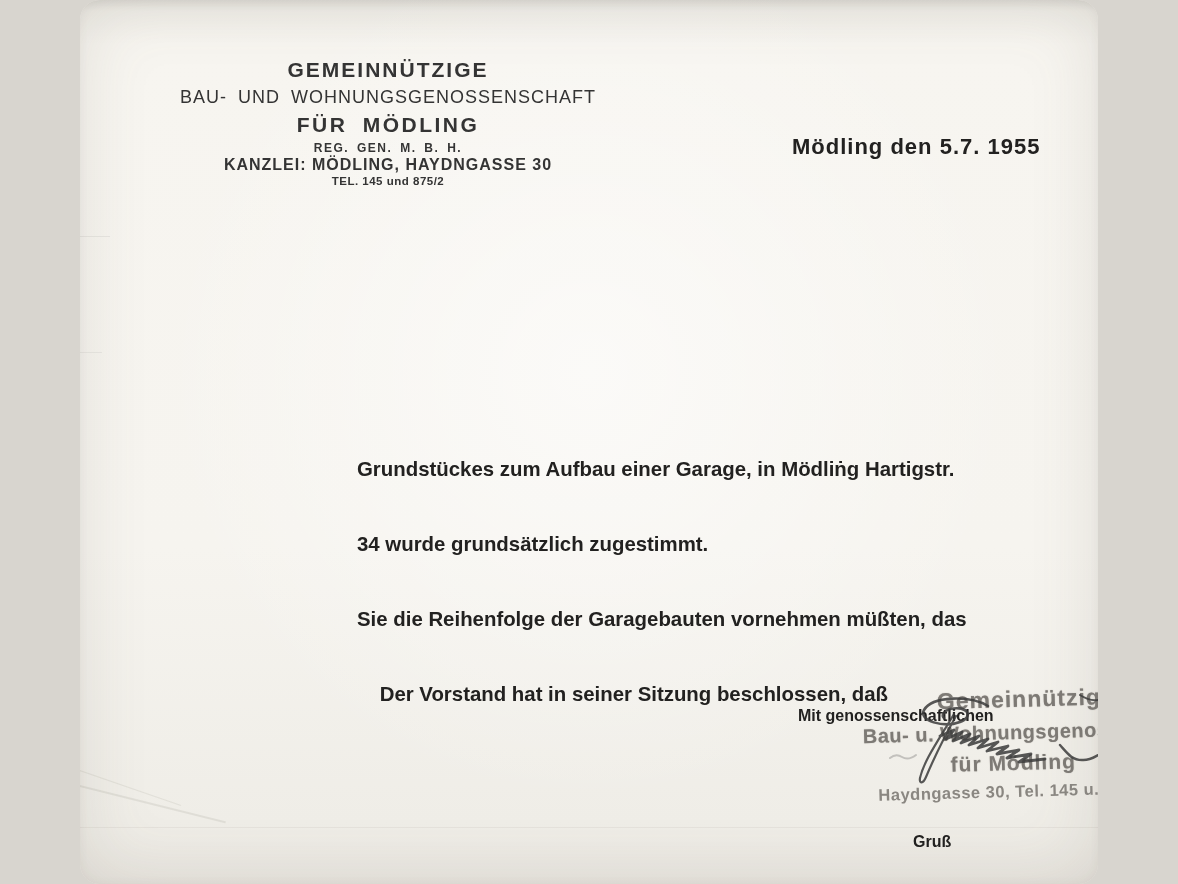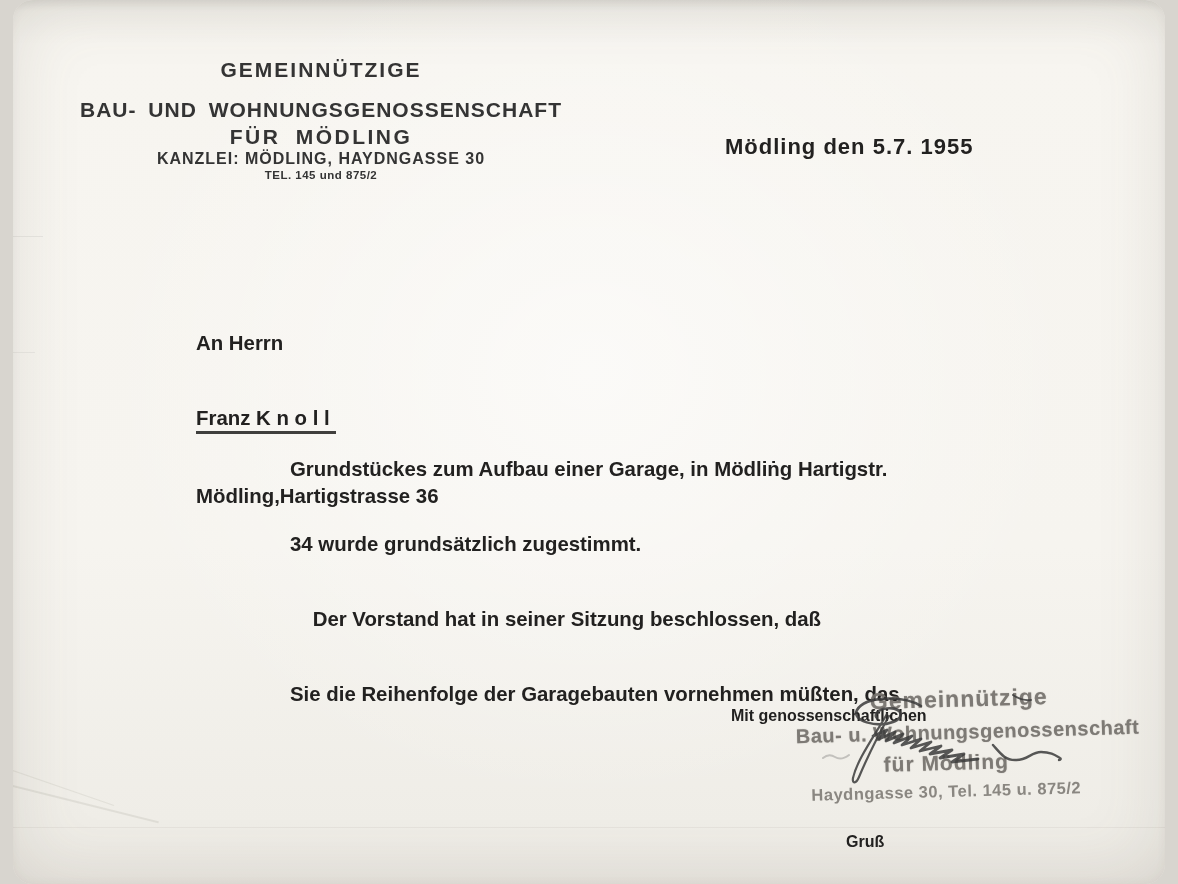--- a/index.html
+++ b/index.html
@@ -1,34 +1,34 @@
 <!DOCTYPE html>
 <html><head>
 <meta charset="utf-8">
 <style>
   html,body{margin:0;padding:0;background:#d8d5cf;}
   #page{
     position:relative;
-    width:1152px;height:884px;
+    width:1018px;height:884px;
     margin:0 auto;
     overflow:hidden;
     background:
       radial-gradient(ellipse at 50% 42%, rgba(255,255,255,0.55) 0%, rgba(255,255,255,0) 60%),
       linear-gradient(180deg,#eeece6 0%, #f7f5f0 5%, #f6f4ef 62%, #efede7 93%, #eae7e1 100%);
     box-shadow: inset 0 0 70px rgba(100,92,78,0.14), inset 0 0 10px rgba(100,92,78,0.07);
     font-family:"Liberation Sans", sans-serif;
     border-radius:20px;
   }
   
   .letterhead{
     position:absolute;left:62px;top:56px;width:492px;
     text-align:center;color:#343434;white-space:nowrap;
   }
   .lh1{font-size:21px;font-weight:bold;letter-spacing:2px;line-height:28px;}
-  .lh2{font-size:21px;font-weight:bold;letter-spacing:1px;word-spacing:5px;line-height:27px;margin-top:12px;}
+  .lh2{font-size:18px;font-weight:normal;letter-spacing:1px;word-spacing:5px;line-height:27px;}
   .lh3{font-size:21px;font-weight:bold;letter-spacing:2.5px;word-spacing:7px;line-height:27px;}
   .lh4{font-size:12px;font-weight:bold;letter-spacing:1.5px;word-spacing:3px;line-height:16px;margin-top:2px;}
   .lh5{font-size:16px;font-weight:bold;letter-spacing:1px;line-height:17px;}
   .lh6{font-size:11.5px;font-weight:bold;letter-spacing:0.5px;line-height:16px;}
   
   .tw{
     font-family:Liberation Sans, sans-serif;
     font-weight:bold;color:#222120;
   }
   .dateline{position:absolute;left:712px;top:134px;font-size:22px;letter-spacing:1px;}
@@ -71,37 +71,33 @@
   <div class="crease cr-bl1"></div>
   <div class="crease cr-bl2"></div>
   <div class="crease cr-bot"></div>
   <div class="crease cr-l1"></div>
   <div class="crease cr-l2"></div>
 
   <div class="letterhead">
     <div class="lh1">GEMEINNÜTZIGE</div>
     <div class="lh2">BAU- UND WOHNUNGSGENOSSENSCHAFT</div>
     <div class="lh3">FÜR MÖDLING</div>
+    <div class="lh4">REG. GEN. M. B. H.</div>
     <div class="lh5">KANZLEI: MÖDLING, HAYDNGASSE 30</div>
     <div class="lh6">TEL. 145 und 875/2</div>
   </div>
 
   <div class="tw dateline">Mödling den 5.7. 1955</div>
 
-  <div class="tw recipient">
-    <div>An Herrn</div>
-    <div><span class="uname">Franz K n o l l</span></div>
-    <div>Mödling,Hartigstrasse 36</div>
-  </div>
 
   <div class="tw bodytext">
     <div>Grundstückes zum Aufbau einer Garage, in Mödliṅg Hartigstr.</div>
     <div>34 wurde grundsätzlich zugestimmt.</div>
+    <div>Sie die Reihenfolge der Garagebauten vornehmen müßten, das</div>
     <div>    Der Vorstand hat in seiner Sitzung beschlossen, daß</div>
-    <div>Sie die Reihenfolge der Garagebauten vornehmen müßten, das</div>
     
     
     
   </div>
 
   <div class="tw closing">
     <div>Mit genossenschaftlichen</div>
     <div class="gruss">Gruß</div>
   </div>
 

